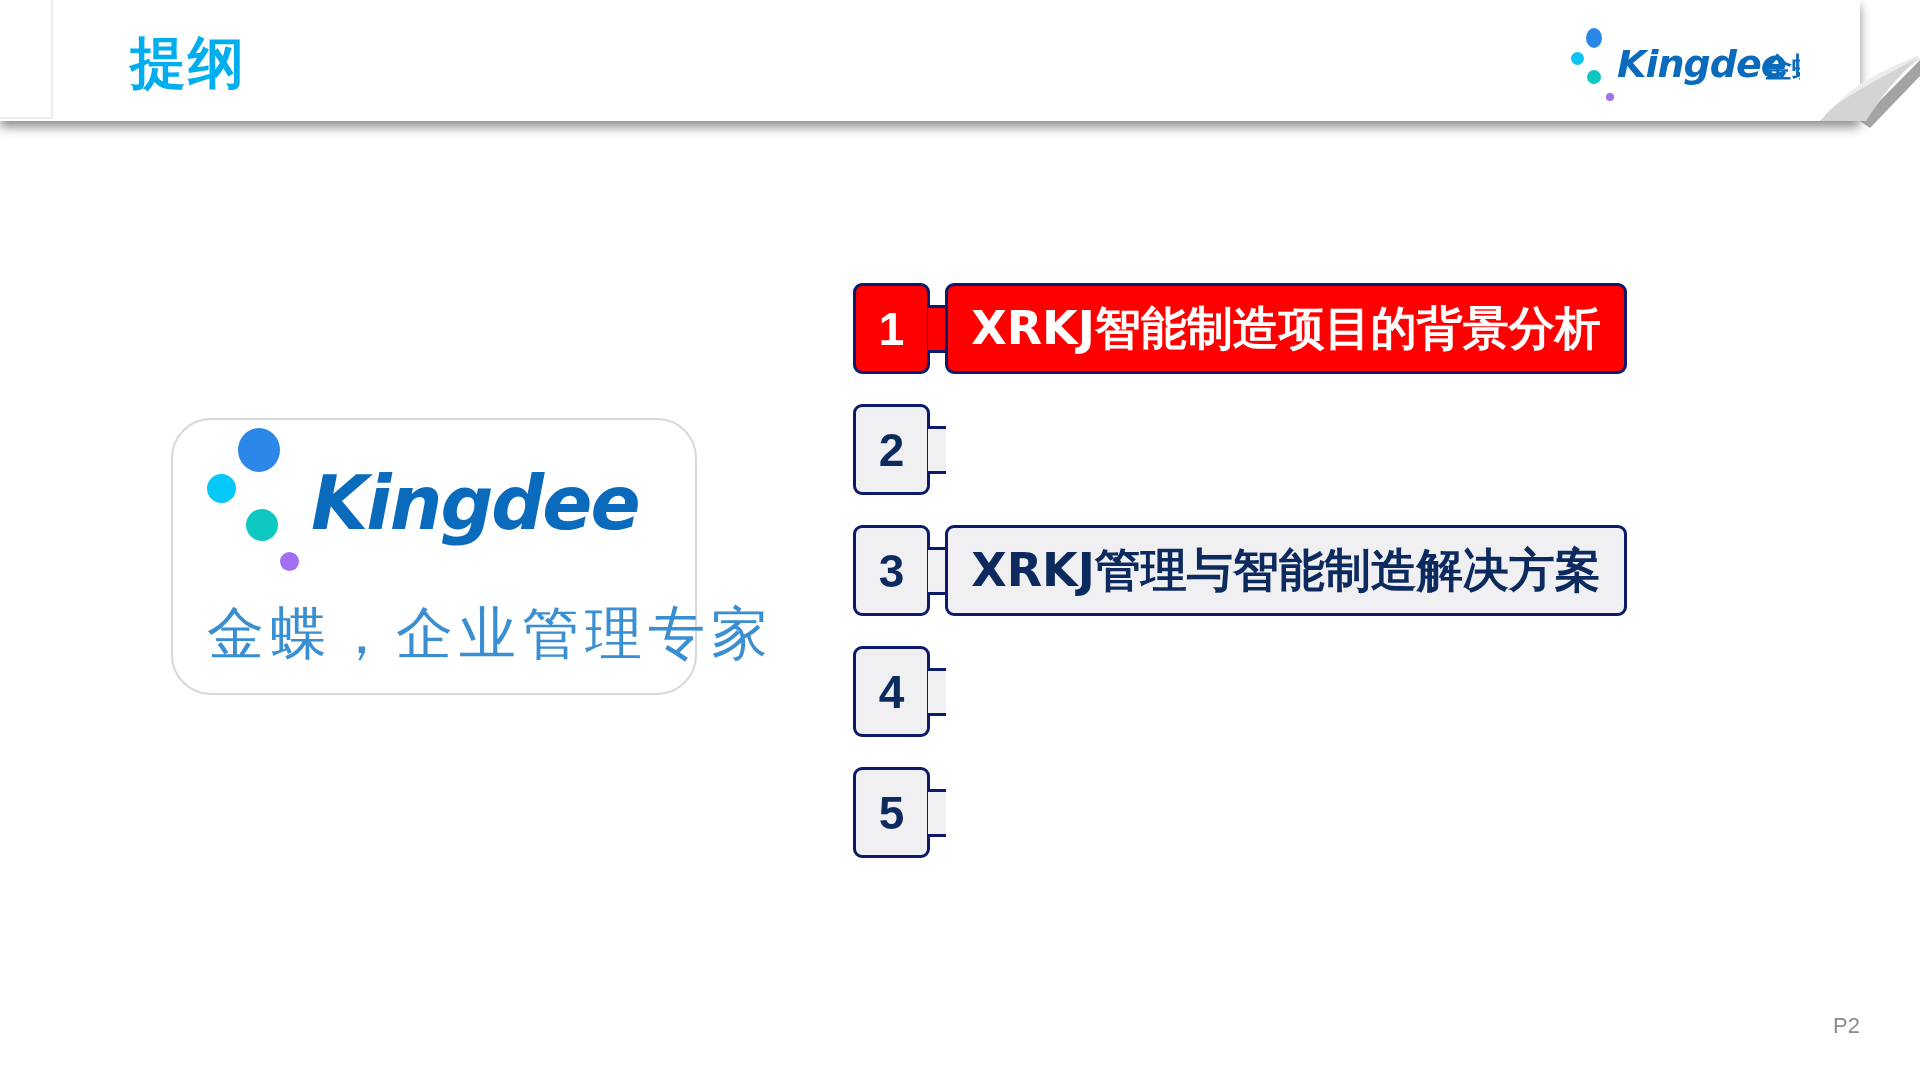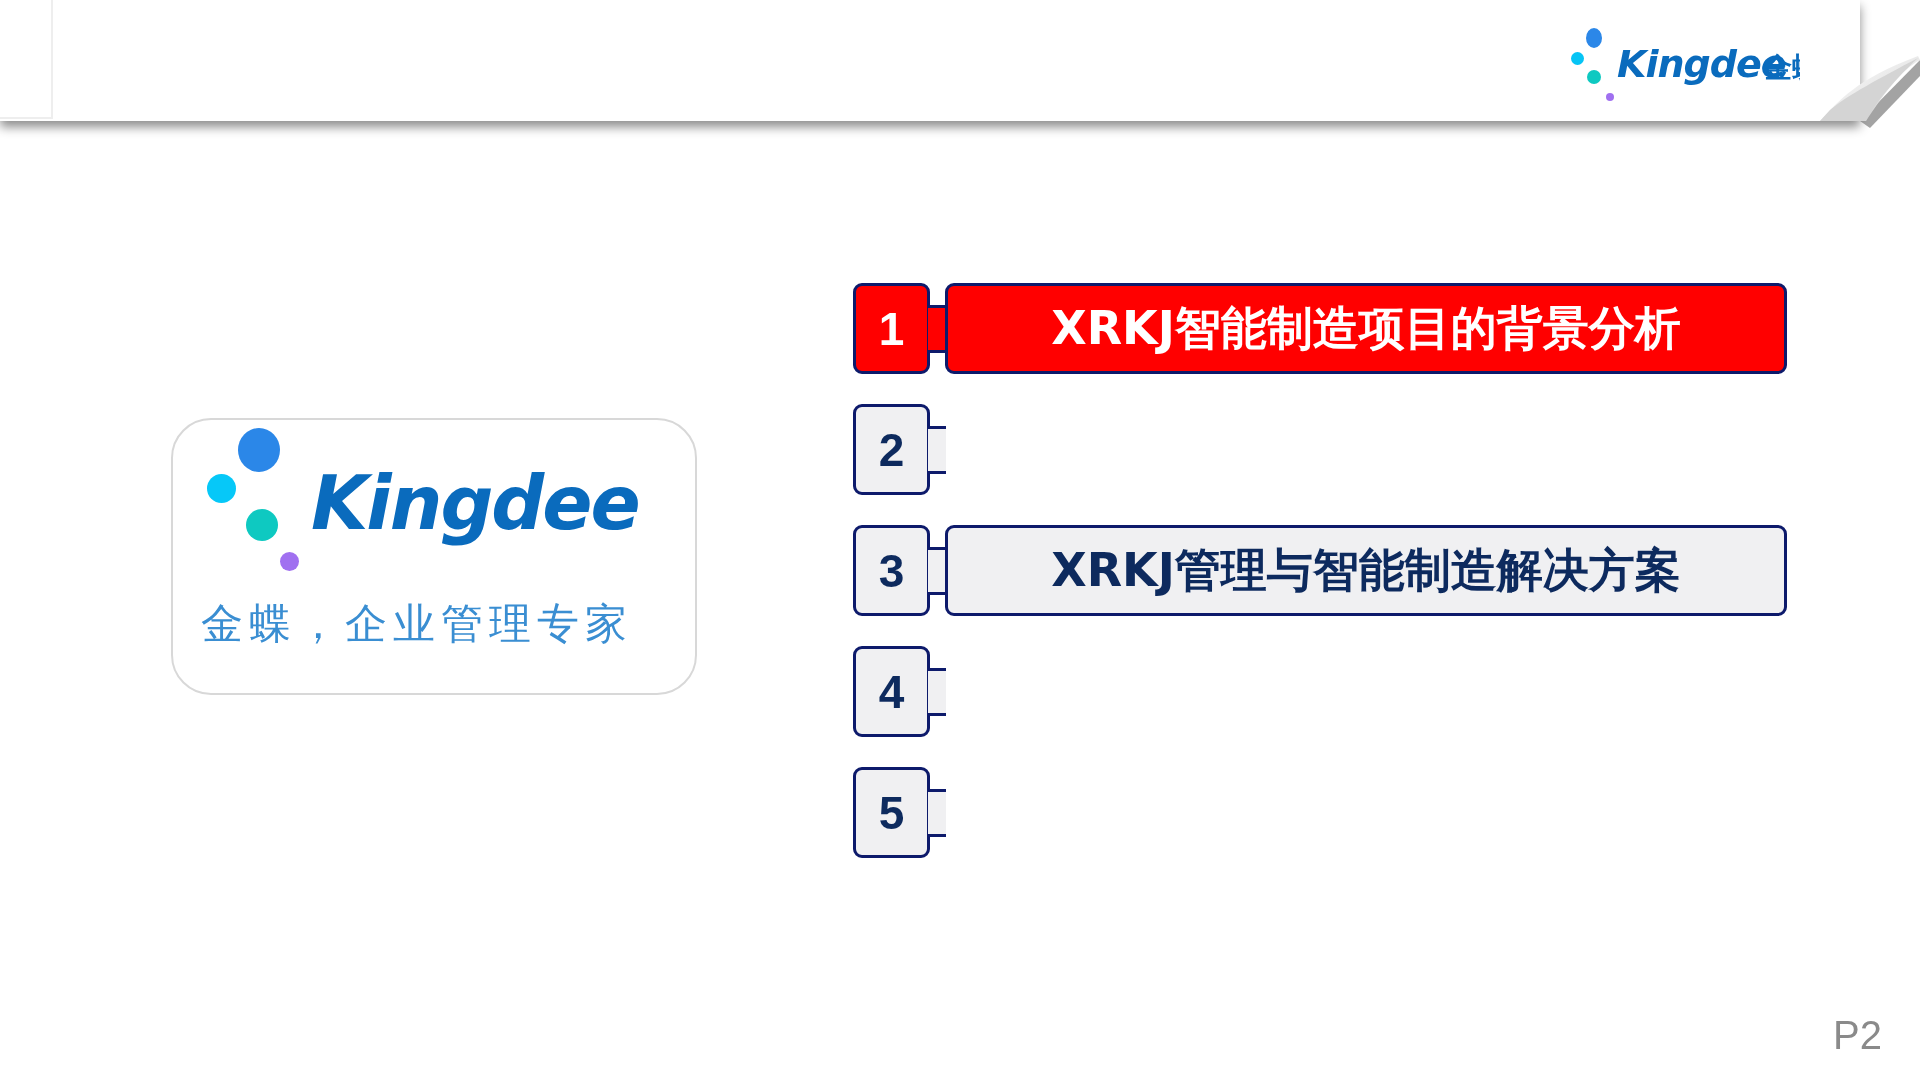--- a/index.html
+++ b/index.html
@@ -46,54 +46,55 @@
   }
   .logo-card .c1 { left: 65px; top: 8px; width: 42px; height: 44px; background: #2b87e8; }
   .logo-card .c2 { left: 34px; top: 54px; width: 29px; height: 29px; background: #06c8f8; }
   .logo-card .c3 { left: 73px; top: 89px; width: 32px; height: 32px; background: #0ec9c1; }
   .logo-card .c4 { left: 107px; top: 132px; width: 19px; height: 19px; background: #a070f0; }
   .logo-card .word {
     position: absolute; left: 138px; top: 40px;
     font-size: 74px; font-weight: bold; font-style: italic; color: #0a6bbd; letter-spacing: -2px;
   }
   .logo-card .slogan {
-    position: absolute; left: 28px; top: 176px; width: 440px;
-    font-size: 42px; color: #3a8ed2; letter-spacing: 6px; white-space: nowrap;
+    position: absolute; left: 34px; top: 176px; width: 440px;
+    font-size: 57px; color: #3a8ed2; letter-spacing: 6px; white-space: nowrap;
   }
 
   
   .row { position: absolute; left: 853px; width: 910px; height: 91px; }
   .num-box {
     position: absolute; left: 0; top: 0; width: 77px; height: 91px;
     border: 3px solid #0d1a6b; border-radius: 9px; background: #f0f0f2;
     display: flex; align-items: center; justify-content: center;
     font-family: "Liberation Sans", sans-serif; font-weight: bold; font-size: 46px; color: #0d2a5e;
   }
   .connector {
     position: absolute; left: 75px; top: 22px; width: 18px; height: 48px;
     border-top: 3px solid #0d1a6b; border-bottom: 3px solid #0d1a6b; background: #f0f0f2;
   }
   .title-box {
-    position: absolute; left: 92px; top: 0; width: 842px; height: 91px;
+    position: absolute; left: 92px; top: 0; width: 682px; height: 91px;
     border: 3px solid #0d1a6b; border-radius: 9px; background: #f0f0f2;
     display: flex; align-items: center; justify-content: center;
     font-weight: bold; font-size: 46px; color: #0d2a5e; letter-spacing: 0px; white-space: nowrap;
   }
   .row.active .num-box, .row.active .title-box, .row.active .connector { background: #ff0000; color: #ffffff; }
 
   .page-num {
     position: absolute; left: 1833px; top: 1013px;
-    font-family: "Liberation Sans", sans-serif; font-size: 40px; color: #8a8a8a;
+    font-family: "Liberation Sans", sans-serif; font-size: 22px; color: #8a8a8a;
   }
 </style>
 </head>
 <body>
 
 <div class="header">
   <div class="header-left-panel"></div>
+  <div class="page-title">提纲</div>
 
   <div class="hdr-logo">
     <span class="dot d1"></span>
     <span class="dot d2"></span>
     <span class="dot d3"></span>
     <span class="dot d4"></span>
     <span class="word">Kingdee</span>
     <span class="cn">金蝶</span>
   </div>
 </div>

